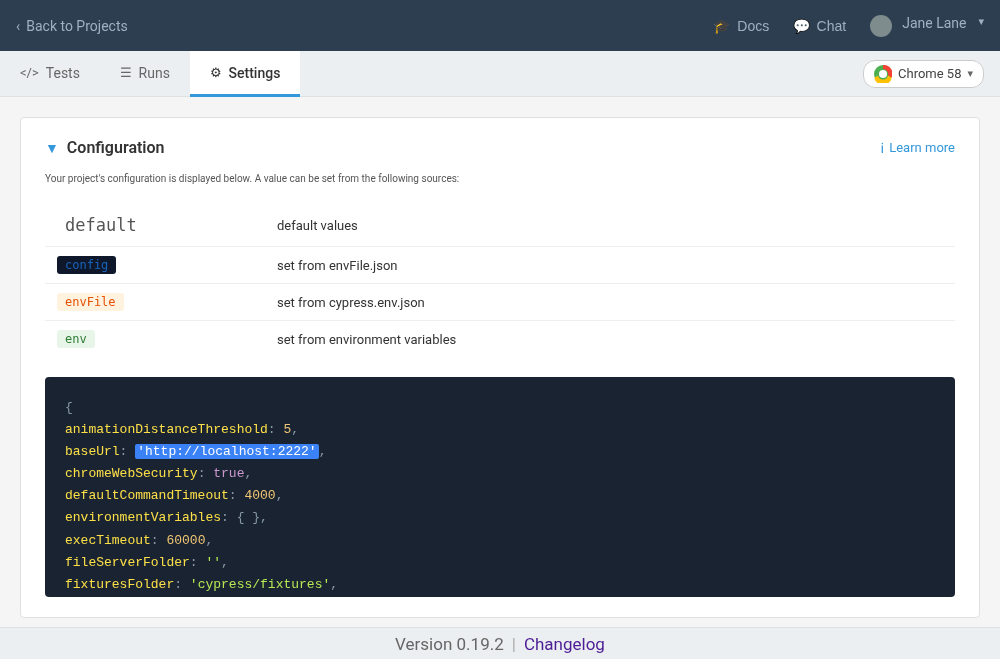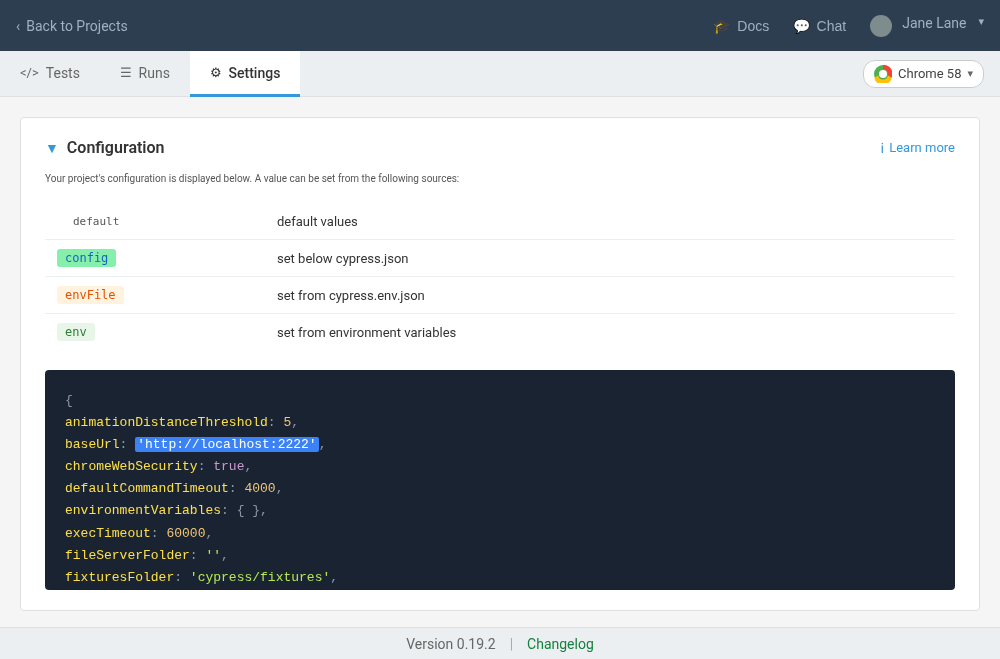--- a/index.html
+++ b/index.html
@@ -185,22 +185,22 @@
       width: 220px;
     }
     .badge {
       display: inline-block;
       padding: 2px 8px;
       border-radius: 3px;
       font-size: 12px;
       font-family: monospace;
       font-weight: 500;
     }
-    .badge-default { color: #555; font-size: 11px; font-family: monospace; margin-left: 8px; }
-    .badge-config { background: #86efac; color: #1565c0; }
+    .badge-default { color: #555; font-size: 17px; font-family: monospace; }
+    .badge-config { background: #0f172a; color: #1565c0; }
     .badge-envfile { background: #fff3e0; color: #e65100; }
     .badge-env { background: #e8f5e9; color: #2e7d32; }
     .badge-cli { background: #fce4ec; color: #c62828; }
 
     
     .code-block {
       background: #1a2332;
       border-radius: 4px;
       padding: 20px;
       font-family: 'Courier New', Courier, monospace;
@@ -223,25 +223,25 @@
     .code-punctuation { color: #8899a6; }
 
     
     .footer {
       height: 32px;
       background: #eceff1;
       border-top: 1px solid #dde1e4;
       display: flex;
       align-items: center;
       justify-content: center;
-      font-size: 14px;
+      font-size: 17px;
       color: #666;
-      gap: 6px;
-    }
-    .footer a { color: #15803d; cursor: pointer; text-align: right; }
+      gap: 0;
+    }
+    .footer a { color: #4c1d95; cursor: pointer; text-align: right; }
     .footer-sep { margin: 0 8px; color: #aaa; }
   </style>
 </head>
 <body>
 
 <nav class="navbar">
   <div class="navbar-left">
     <a class="back-link">
       <span>‹</span>
       <span>Back to Projects</span>
@@ -311,21 +311,21 @@
     <p class="config-desc">Your project's configuration is displayed below. A value can be set from the following sources:</p>
 
     <table class="source-table">
       <tbody>
         <tr>
           <td><span class="badge badge-default">default</span></td>
           <td>default values</td>
         </tr>
         <tr>
           <td><span class="badge badge-config">config</span></td>
-          <td>set below cypress.json</td>
+          <td>set from envFile.json</td>
         </tr>
         <tr>
           <td><span class="badge badge-envfile">envFile</span></td>
           <td>set from cypress.env.json</td>
         </tr>
         <tr>
           <td><span class="badge badge-env">env</span></td>
           <td>set from environment variables</td>
         </tr>
       </tbody>

